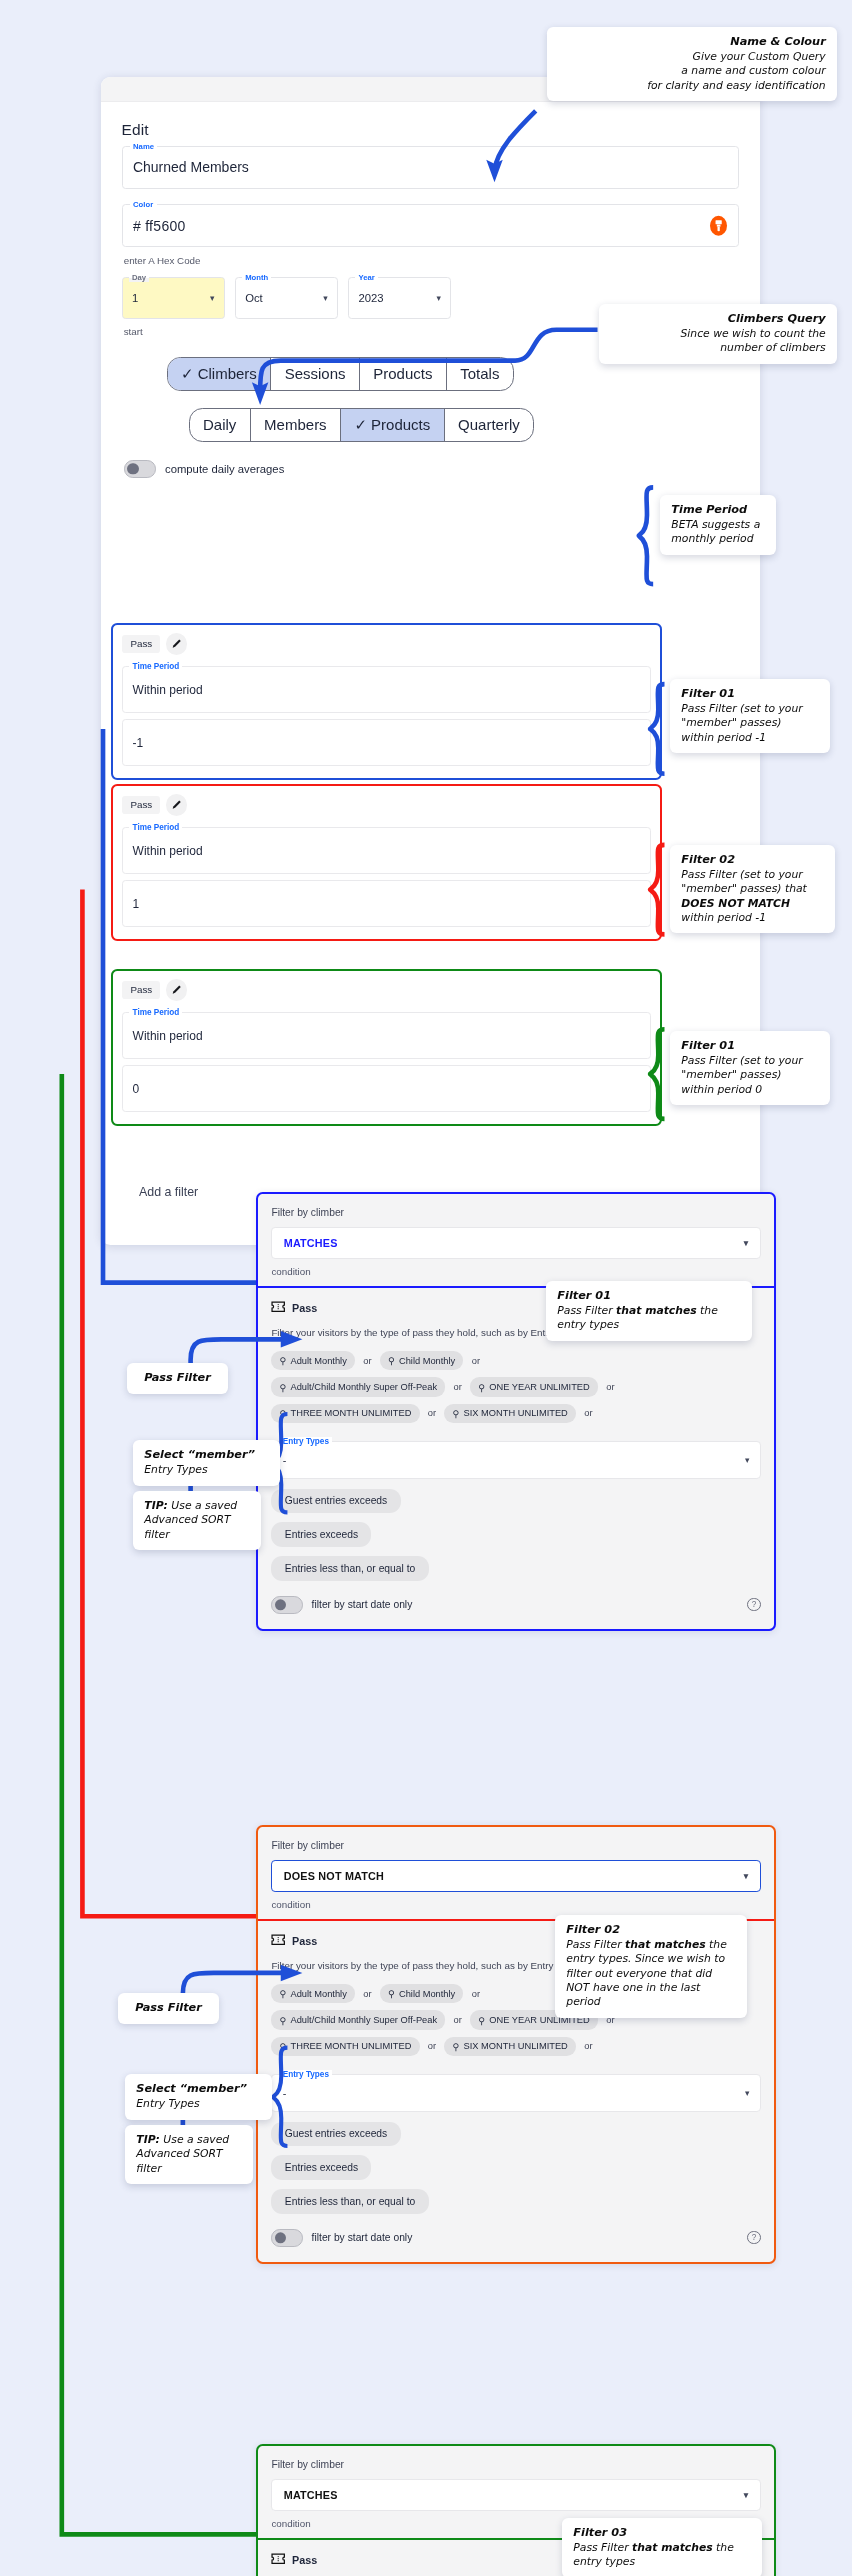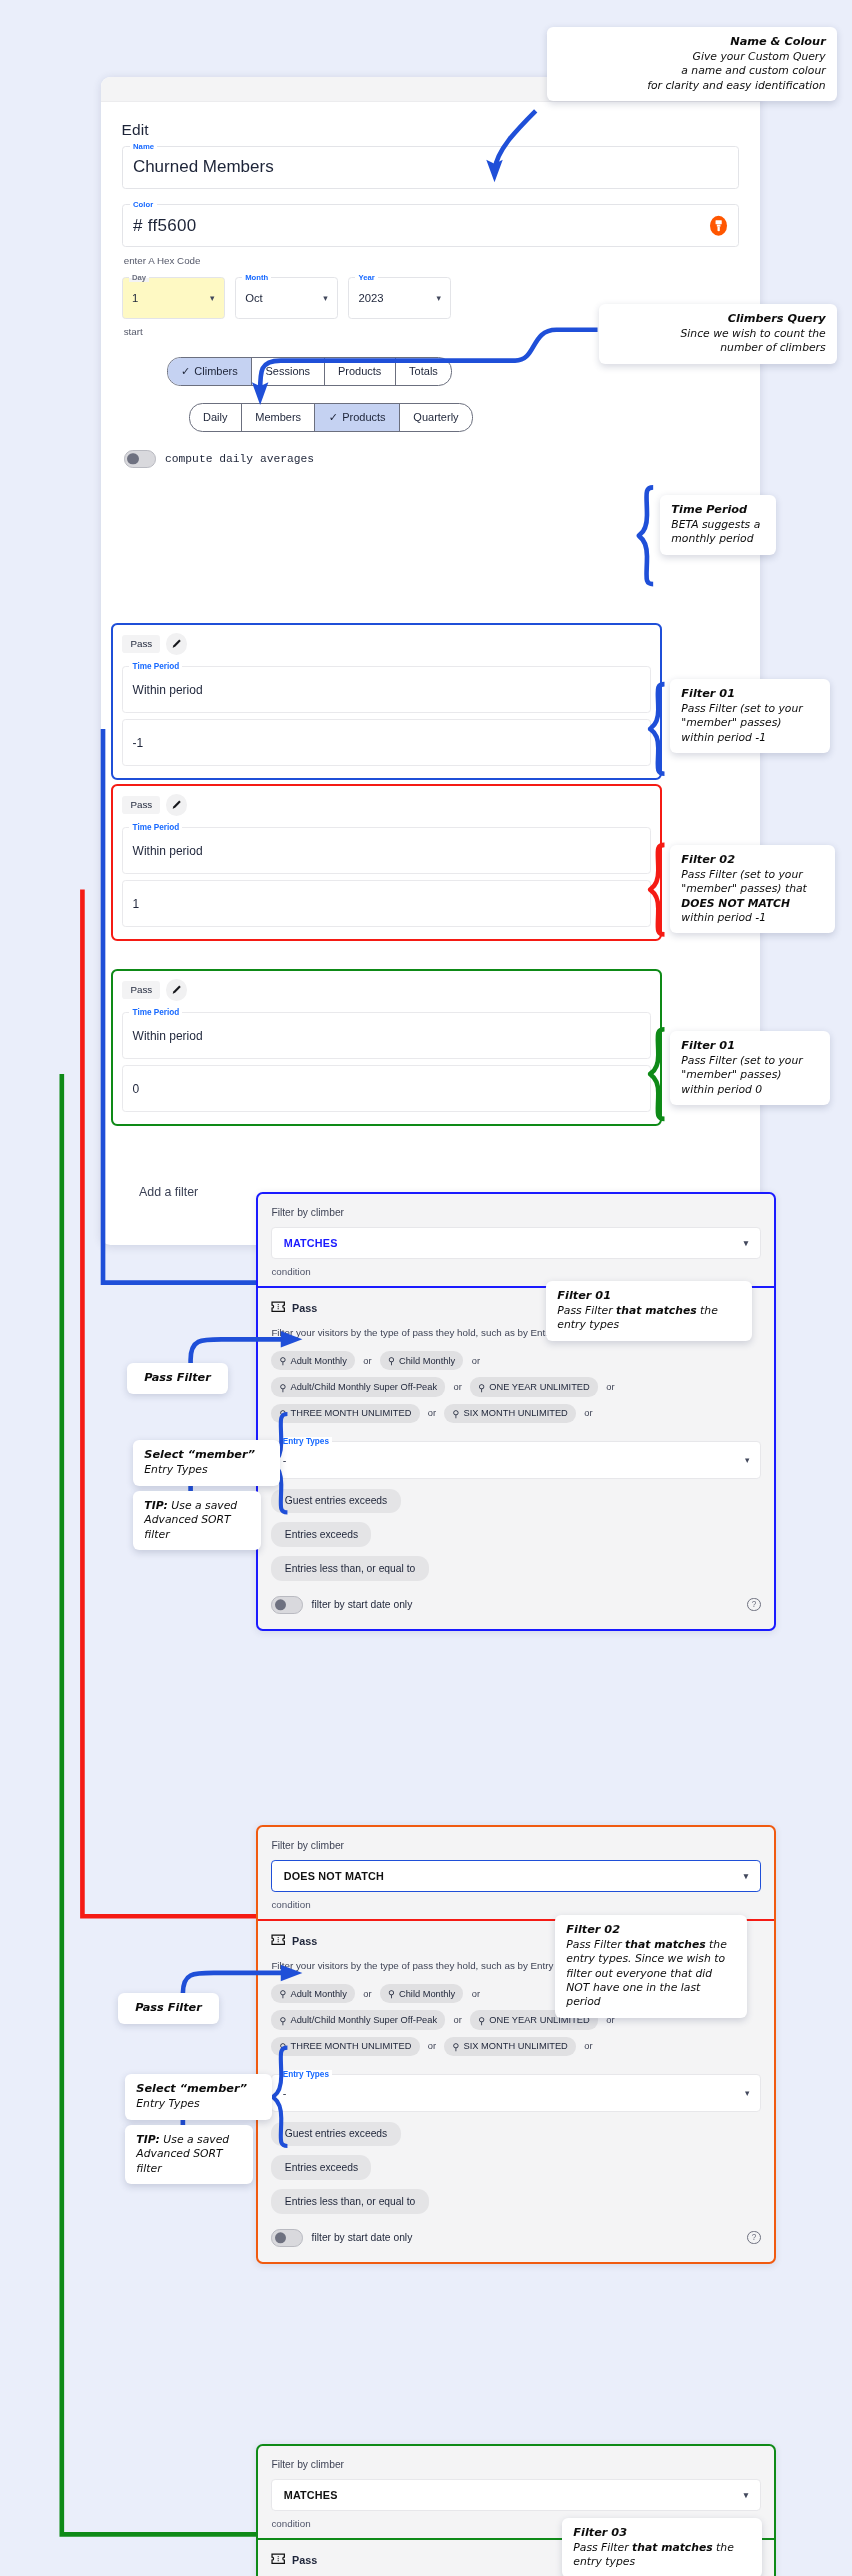--- a/index.html
+++ b/index.html
@@ -47,21 +47,21 @@
     display: flex; align-items: center;
     padding: 0 10.3px;
   }
   .field > .legend {
     position: absolute; top: -4.6px; left: 7.2px;
     background: #fff; padding: 0 3.1px;
     font-size: 7.7px; font-weight: 700; color: #1769ff;
     letter-spacing: 0.1px;
   }
   .field .value {
-    font-size: 17px; color: #1d2438; font-weight: 400;
+    font-size: 14px; color: #1d2438; font-weight: 400;
   }
   .field .value.hash { letter-spacing: 0.3px; }
   .brush-icon {
     position: absolute; right: 11.3px; top: 50%; transform: translateY(-50%);
     width: 17.5px; height: 20.6px; border-radius: 50%;
     background: #ff5600; display: flex; align-items: center; justify-content: center;
   }
   .brush-icon svg { display: block; }
 
   .helper-text { font-size: 9.8px; color: #55596a; margin: -7.2px 0 10.3px 2.1px; }
@@ -83,32 +83,32 @@
   .date-sel.disabled .legend { color: #6c7080; background: linear-gradient(#fff 50%, #f3f3f4 50%); }
   .date-sel .dv { font-size: 11.3px; }
   .chev { font-size: 8.8px; color: #42485c; }
 
   
   .seg {
     display: inline-flex; border: 0.5px solid #6b6f7e; border-radius: 13.4px;
     overflow: hidden; background: #fff;
   }
   .seg .opt {
-    padding: 6.7px 13.4px; font-size: 11px; color: #1d2438;
+    padding: 6.7px 13.4px; font-size: 15px; color: #1d2438;
     border-right: 0.5px solid #6b6f7e; white-space: nowrap;
   }
   .seg .opt:last-child { border-right: none; }
   .seg .opt.active { background: #c5d2f2; }
   .seg .opt .tick { margin-right: 4.1px; }
 
   .seg-wrap-1 { margin: 20.6px 0 0 45px; }
   .seg-wrap-2 { margin: 17.5px 0 0 67px; }
 
   
-  .switch-row { display: flex; align-items: center; gap: 9.3px; margin: 18.5px 0 0 2.1px; font-family: Liberation Mono, monospace; }
+  .switch-row { display: flex; align-items: center; gap: 9.3px; margin: 18.5px 0 0 2.1px; }
   .switch {
     width: 32px; height: 17.5px; border-radius: 8.8px; background: #d9d9dd;
     border: 0.5px solid #b9bac1; position: relative;
   }
   .switch .knob {
     position: absolute; left: 2.6px; top: 50%; transform: translateY(-50%);
     width: 11.3px; height: 11.3px; border-radius: 50%; background: #6e7180;
   }
   .switch-row .lbl { font-size: 11.3px; color: #1d2438; }
 

